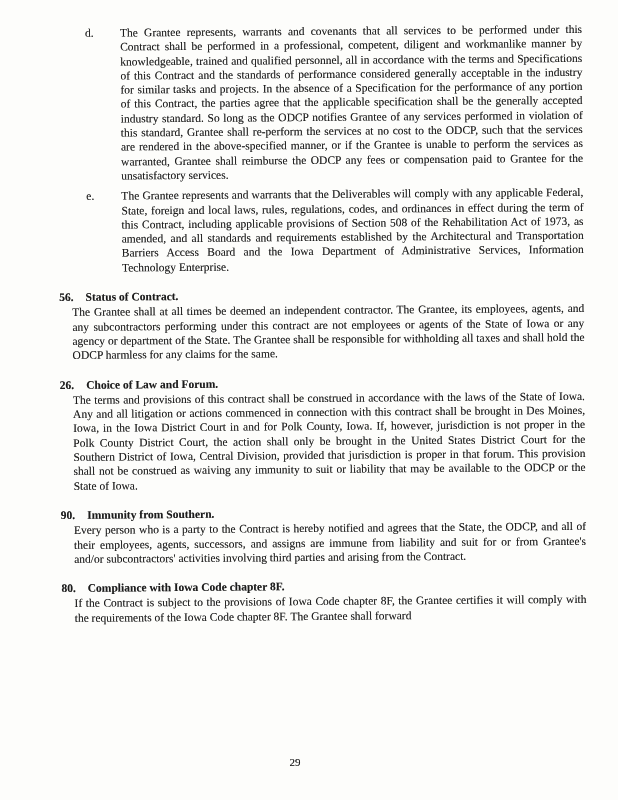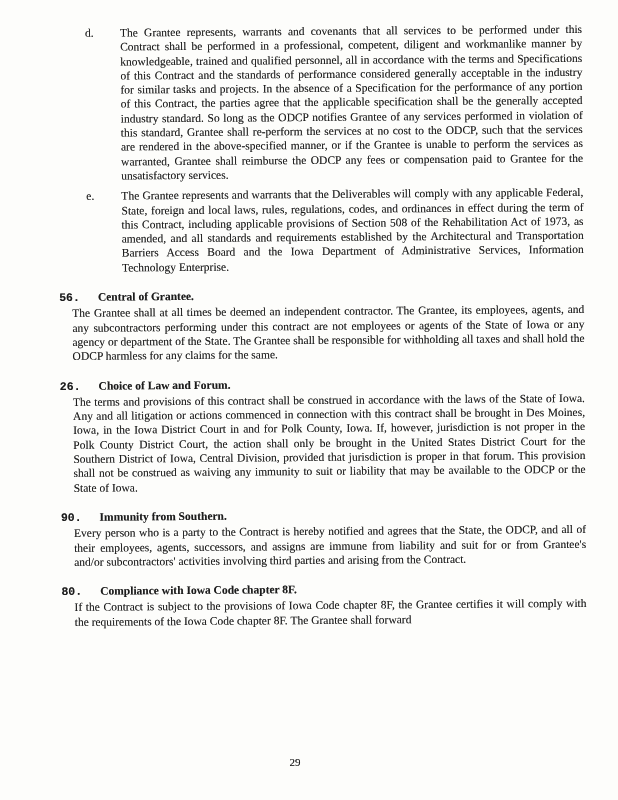--- a/index.html
+++ b/index.html
@@ -45,22 +45,21 @@
     margin-top: 15px;
   }
   .section-heading {
     font-weight: bold;
     margin-bottom: 1px;
     text-align: left;
   }
   .section-heading .sec-num {
     display: inline-block;
     min-width: 0;
-    margin-right: 18px;
-    font-family: Liberation Mono, monospace;
+    margin-right: 12px;
   }
   .section-body {
     margin-left: 13px;
   }
   .page-number {
     position: absolute;
     bottom: 32px;
     left: 0;
     right: 0;
     text-align: center;
@@ -80,21 +79,21 @@
       <span>The Grantee represents, warrants and covenants that all services to be performed under this Contract shall be performed in a professional, competent, diligent and workmanlike manner by knowledgeable, trained and qualified personnel, all in accordance with the terms and Specifications of this Contract and the standards of performance considered generally acceptable in the industry for similar tasks and projects.  In the absence of a Specification for the performance of any portion of this Contract, the parties agree that the applicable specification shall be the generally accepted industry standard.  So long as the ODCP notifies Grantee of any services performed in violation of this standard, Grantee shall re-perform the services at no cost to the ODCP, such that the services are rendered in the above-specified manner, or if the Grantee is unable to perform the services as warranted, Grantee shall reimburse the ODCP any fees or compensation paid to Grantee for the unsatisfactory services.</span>
     </div>
 
     <div class="subitem">
       <span class="letter">e.</span>
       <span>The Grantee represents and warrants that the Deliverables will comply with any applicable Federal, State, foreign and local laws, rules, regulations, codes, and ordinances in effect during the term of this Contract, including applicable provisions of Section 508 of the Rehabilitation Act of 1973, as amended, and all standards and requirements established by the Architectural and Transportation Barriers Access Board and the Iowa Department of Administrative Services, Information Technology Enterprise.</span>
     </div>
 
     <div class="section">
       <div class="section-heading">
-        <span class="sec-num">56.</span><span>Central of Grantee.</span>
+        <span class="sec-num">56.</span><span>Status of Contract.</span>
       </div>
       <div class="section-body">The Grantee shall at all times be deemed an independent contractor.  The Grantee, its employees, agents, and any subcontractors performing under this contract are not employees or agents of the State of Iowa or any agency or department of the State.  The Grantee shall be responsible for withholding all taxes and shall hold the ODCP harmless for any claims for the same.</div>
     </div>
 
     <div class="section">
       <div class="section-heading">
         <span class="sec-num">26.</span><span>Choice of Law and Forum.</span>
       </div>
       <div class="section-body">The terms and provisions of this contract shall be construed in accordance with the laws of the State of Iowa.  Any and all litigation or actions commenced in connection with this contract shall be brought in Des Moines, Iowa, in the Iowa District Court in and for Polk County, Iowa.  If, however, jurisdiction is not proper in the Polk County District Court, the action shall only be brought in the United States District Court for the Southern District of Iowa, Central Division, provided that jurisdiction is proper in that forum.  This provision shall not be construed as waiving any immunity to suit or liability that may be available to the ODCP or the State of Iowa.</div>
     </div>

